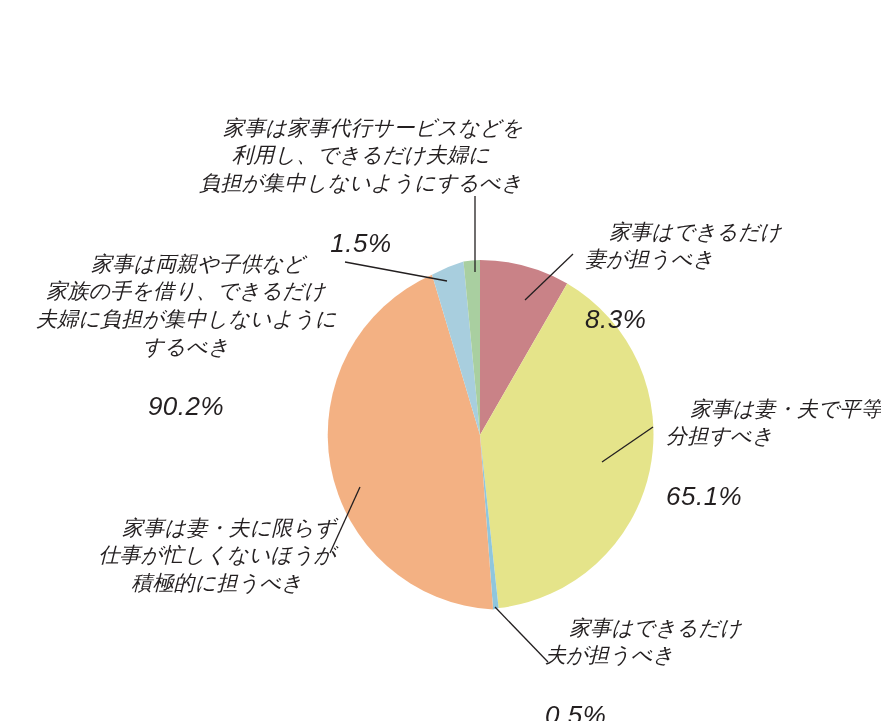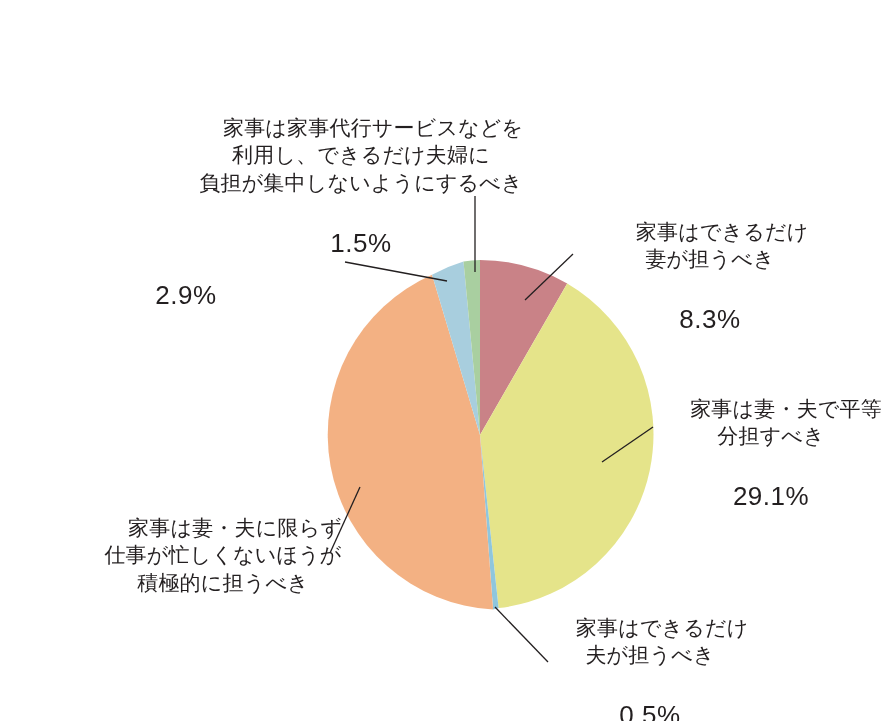--- a/index.html
+++ b/index.html
@@ -35,27 +35,27 @@
     letter-spacing: 0.2px;
     color: #231f20;
     white-space: pre;
   }
   .label .pct {
     font-size: 26px;
     letter-spacing: 0.5px;
     display: block;
     margin-top: 1px;
   }
-  .label.align-left  { text-align: center; }
-  .label.align-center{ text-align: center; }
+  .label.align-left  { text-align: left; font-style: italic; }
+  .label.align-center{ text-align: center; font-style: italic; }
 
   
   #lbl-top        { left: 196px; top: 86px;  width: 330px; }
   #lbl-upper-left { left: 36px;  top: 222px; width: 300px; }
-  #lbl-left       { left: 92px;  top: 486px; width: 262px; }
+  #lbl-left       { left: 86px;  top: 486px; width: 262px; }
   #lbl-right-top  { left: 585px; top: 190px; width: 250px; }
   #lbl-right-mid  { left: 666px; top: 367px; width: 210px; }
   #lbl-bottom     { left: 545px; top: 586px; width: 210px; }
 </style>
 </head>
 <body>
 
 <div id="chart-root">
 
   <svg class="pie-svg" viewBox="0 0 881 721">
@@ -86,39 +86,43 @@
   </svg>
 
   <div class="label align-center" id="lbl-top">
     <span>家事は家事代行サービスなどを
 利用し、できるだけ夫婦に
 負担が集中しないようにするべき</span>
     <span class="pct">1.5%</span>
   </div>
 
   <div class="label align-center" id="lbl-upper-left">
-    <span class="pct">2.9%</span>
+    <span>家事は両親や子供など
+家族の手を借り、できるだけ
+夫婦に負担が集中しないように
+するべき</span>
+    <span class="pct">90.2%</span>
   </div>
 
   <div class="label align-center" id="lbl-left">
     <span>家事は妻・夫に限らず
 仕事が忙しくないほうが
 積極的に担うべき</span>
   </div>
 
   <div class="label align-left" id="lbl-right-top">
     <span>家事はできるだけ
 妻が担うべき</span>
     <span class="pct">8.3%</span>
   </div>
 
   <div class="label align-left" id="lbl-right-mid">
     <span>家事は妻・夫で平等に
 分担すべき</span>
-    <span class="pct">29.1%</span>
+    <span class="pct">65.1%</span>
   </div>
 
   <div class="label align-left" id="lbl-bottom">
     <span>家事はできるだけ
 夫が担うべき</span>
     <span class="pct">0.5%</span>
   </div>
 
 </div>
 

